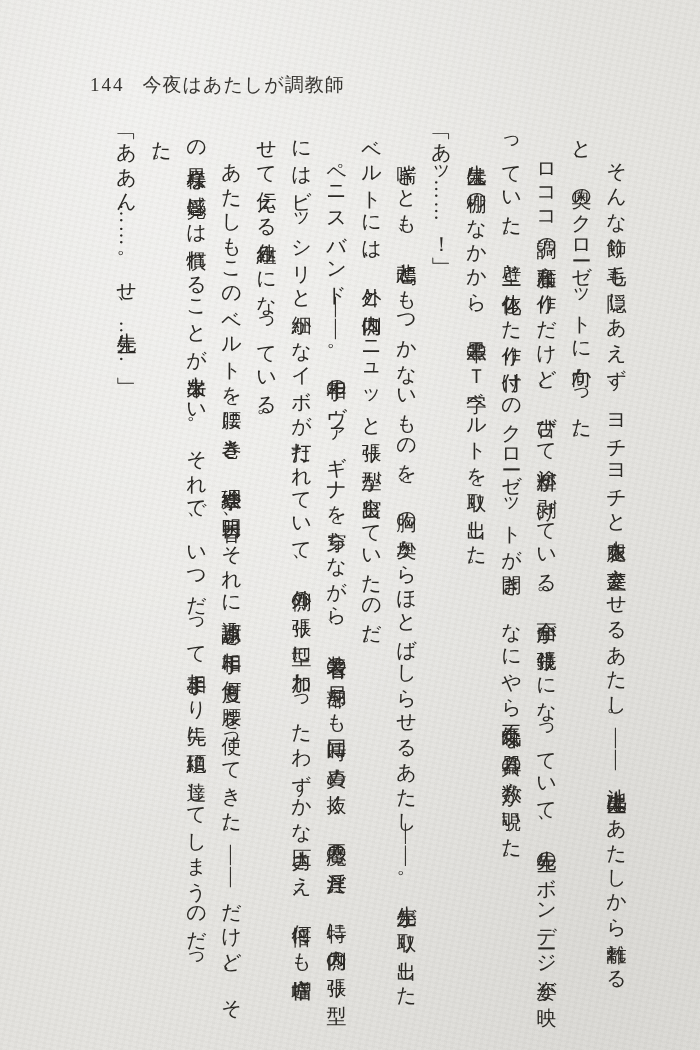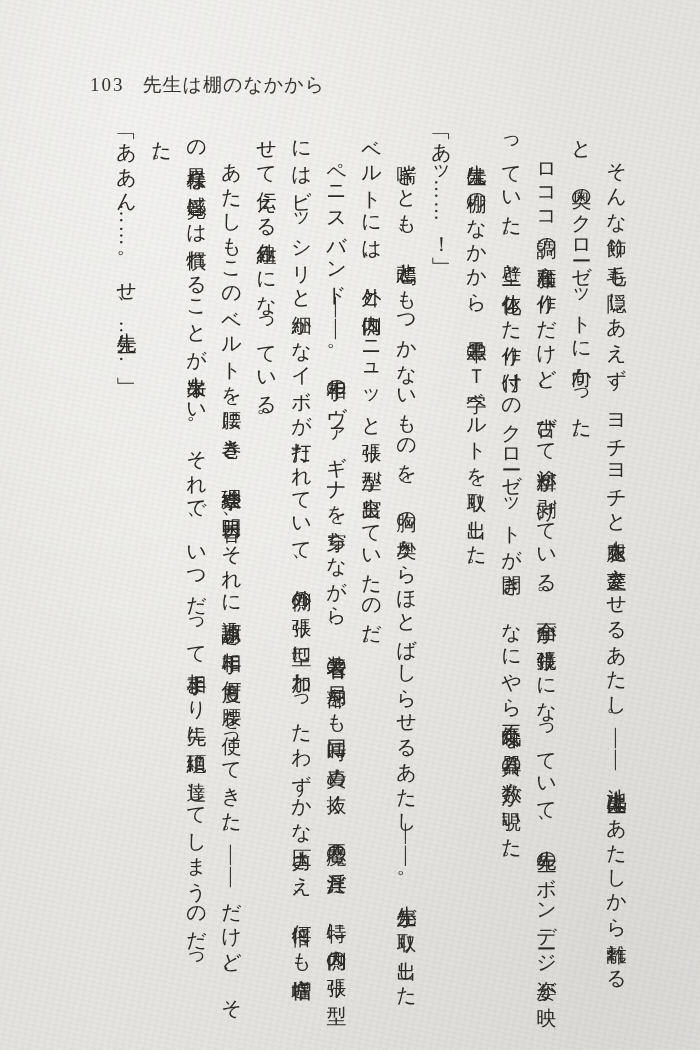--- a/index.html
+++ b/index.html
@@ -61,21 +61,21 @@
     padding: 0;
   }
 </style>
 </head>
 <body>
 
 <div class="page">
   <div class="grain"></div>
 
   <div class="running-head">
-    <span class="page-no">103</span><span>先生は棚のなかから</span>
+    <span class="page-no">144</span><span>今夜はあたしが調教師</span>
   </div>
 
   <div class="body-text">
       <p>　そんな飾り毛も隠しあえず、ヨチヨチと太腿を交差させるあたし。――池上先生はあたしから離れると、奥のクローゼットに向かった。</p>
       <p>　ロココ調の高雅な作りだけど、古びて塗料が剥げている。全面が鏡張りになっていて、先生のボンデージ姿が映っていた。壁と一体化した作り付けのクローゼットが開き、なにやら不気味な器具の数々が覗いた。</p>
       <p>　先生は棚のなかから、黒革のＴ字ベルトを取り出した。</p>
       <p>「あッ……！」</p>
       <p>　喘ぎとも、悲鳴ともつかないものを、胸の奥からほとばしらせるあたし――。先生が取り出したベルトには、外と内側にニュッと張り型が突出していたのだ。</p>
       <p>　ペニスバンド――。相手のヴァギナを穿ちながら、装着者の局部をも同時に責め抜く、悪魔の淫具だ。特に内側の張り型にはビッシリと細かなイボが打たれていて、外側の張り型に加わったわずかな圧力さえ、何倍にも増幅させて伝える仕組みになっている。</p>
       <p>　あたしもこのベルトを腰に巻き、絵理奈や明日香、それに諏訪原を相手に何度も腰を使ってきた。――だけど、その異様な感覚には慣れることが出来ない。それで、いつだって相手より先に絶頂に達してしまうのだった。</p>

